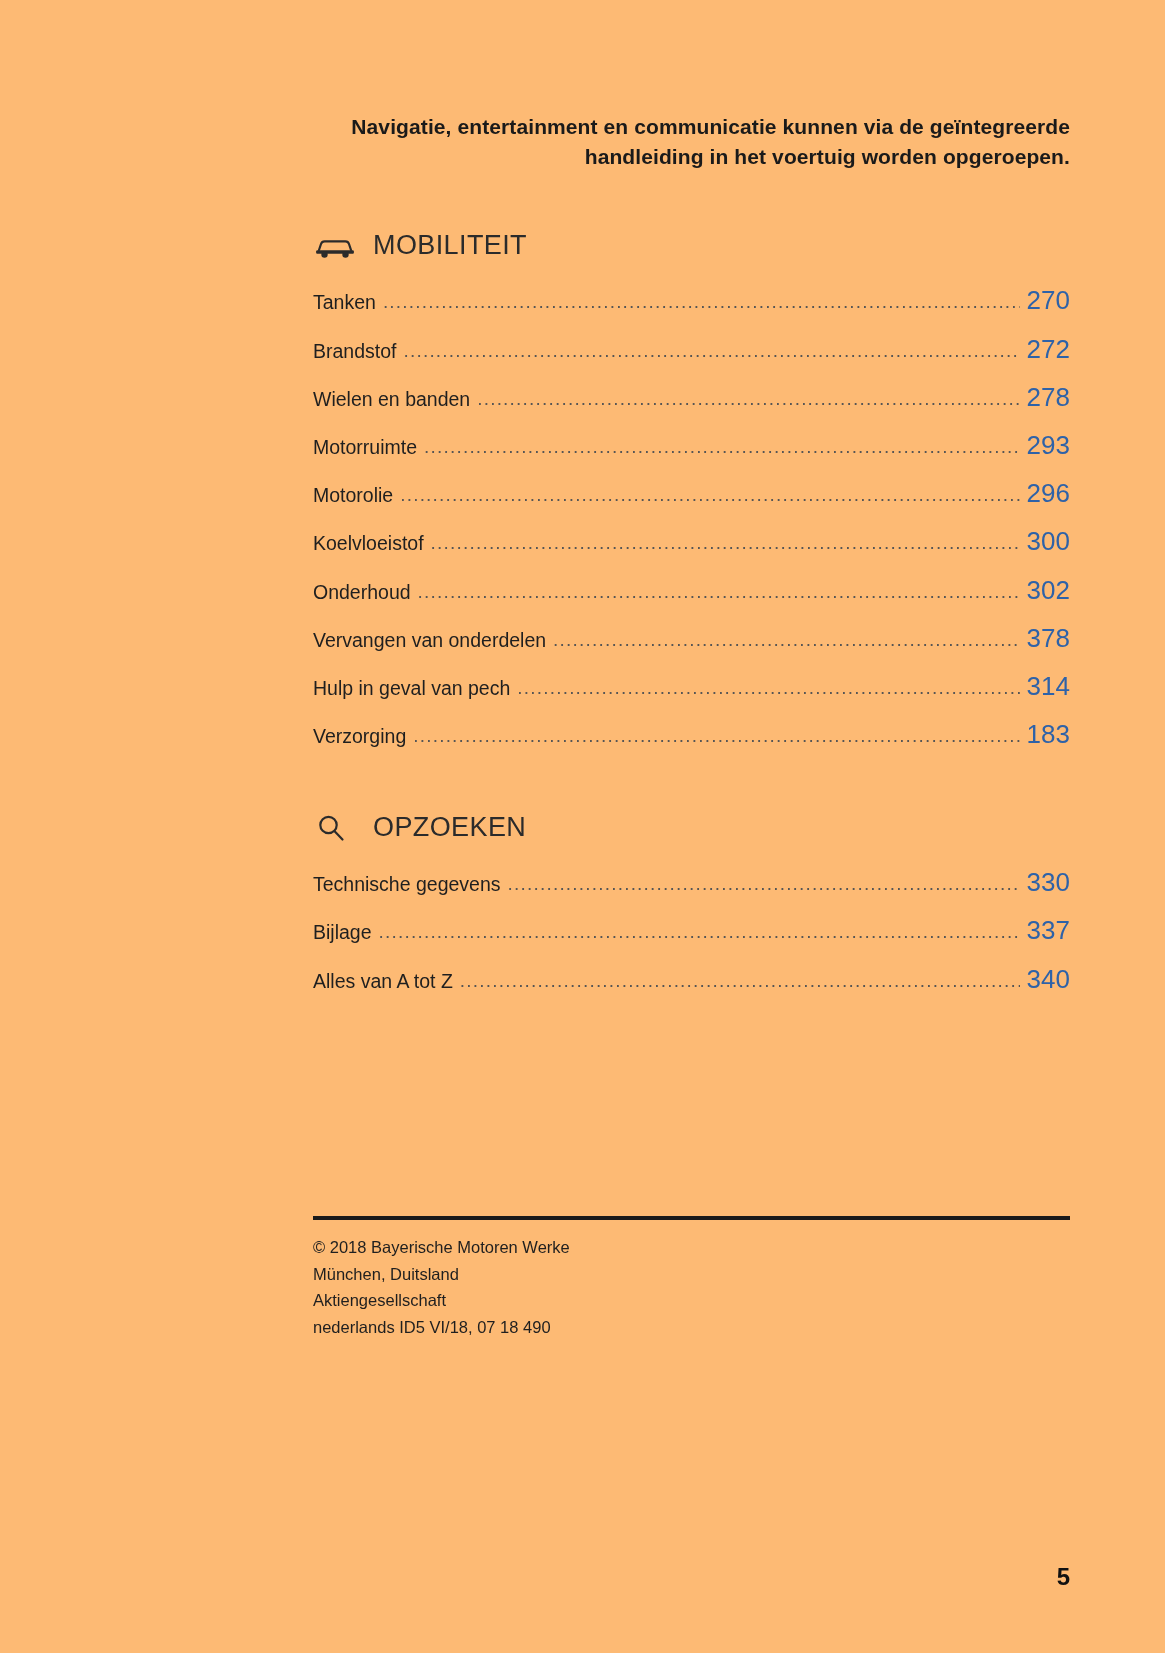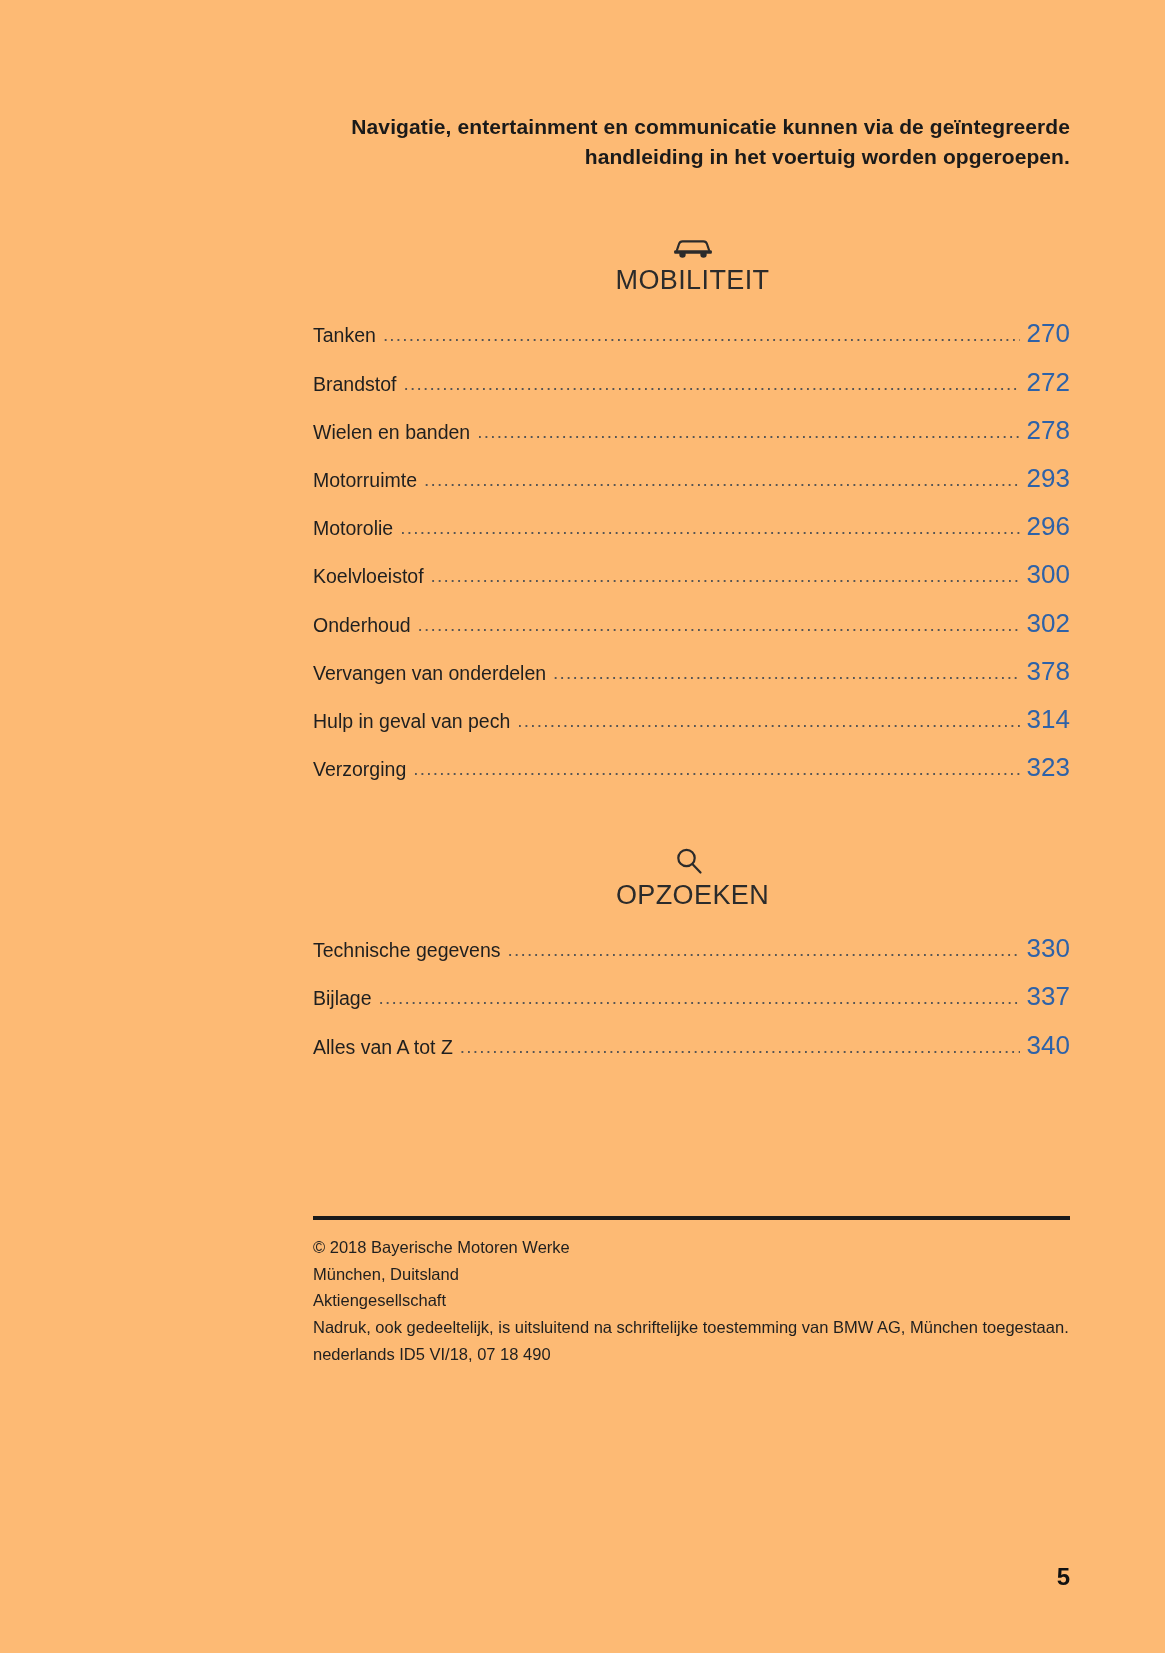--- a/index.html
+++ b/index.html
@@ -37,24 +37,23 @@
   }
   .section {
     margin-top: 56px;
   }
   .section.second {
     margin-top: 52px;
   }
   .section-head {
     display: flex;
     align-items: center;
-    gap: 2px;
+    gap: 18px;
     margin-left: 2px;
     margin-bottom: 14px;
-    flex-direction: column;
   }
   .section-icon {
     width: 40px;
     height: 34px;
     display: flex;
     align-items: center;
     justify-content: flex-start;
     color: #2b2b2b;
   }
   .section-title {
@@ -183,21 +182,21 @@
         <span class="toc-page">378</span>
       </div>
       <div class="toc-row">
         <span class="toc-label">Hulp in geval van pech</span>
         <span class="toc-dots">......................................................................................................................................................</span>
         <span class="toc-page">314</span>
       </div>
       <div class="toc-row">
         <span class="toc-label">Verzorging</span>
         <span class="toc-dots">......................................................................................................................................................</span>
-        <span class="toc-page">323</span>
+        <span class="toc-page">183</span>
       </div>
     </div>
 
     <div class="section second">
       <div class="section-head">
         <span class="section-icon">
           <svg width="32" height="32" viewBox="0 0 32 32" aria-hidden="true">
             <circle cx="13.5" cy="13" r="8.2" fill="none" stroke="#2b2b2b" stroke-width="2.2"></circle>
             <line x1="19.6" y1="19.2" x2="27.5" y2="27.5" stroke="#2b2b2b" stroke-width="2.2" stroke-linecap="round"></line>
           </svg>
@@ -223,20 +222,19 @@
     </div>
 
   </div>
 
   <div class="footer">
     <div class="footer-rule"></div>
     <div class="footer-text">
       <div>© 2018 Bayerische Motoren Werke</div>
       <div>München, Duitsland</div>
       <div>Aktiengesellschaft</div>
-      <div>Nadruk, ook gedeeltelijk, is uitsluitend na schriftelijke toestemming van BMW AG, München toegestaan.</div>
       <div>nederlands ID5 VI/18, 07 18 490</div>
     </div>
   </div>
 
   <div class="page-number">5</div>
 
 </div>
 
 </body></html>

